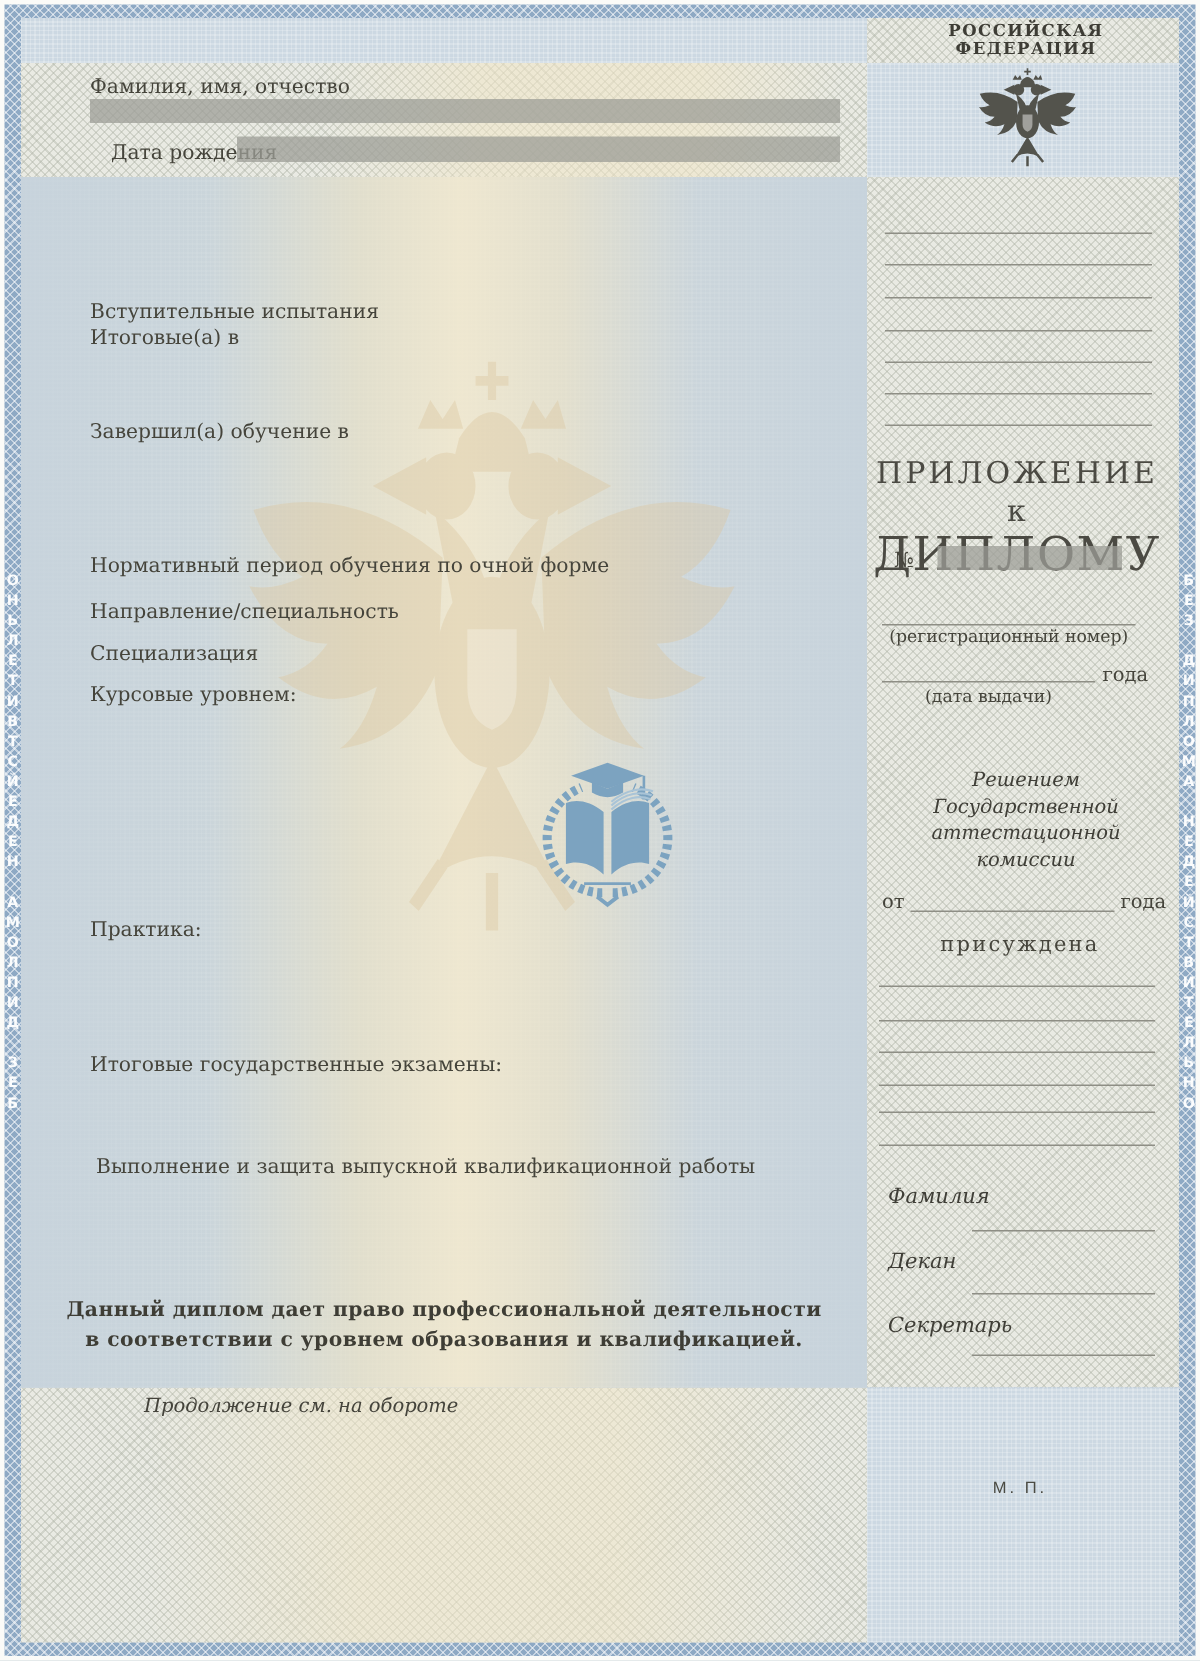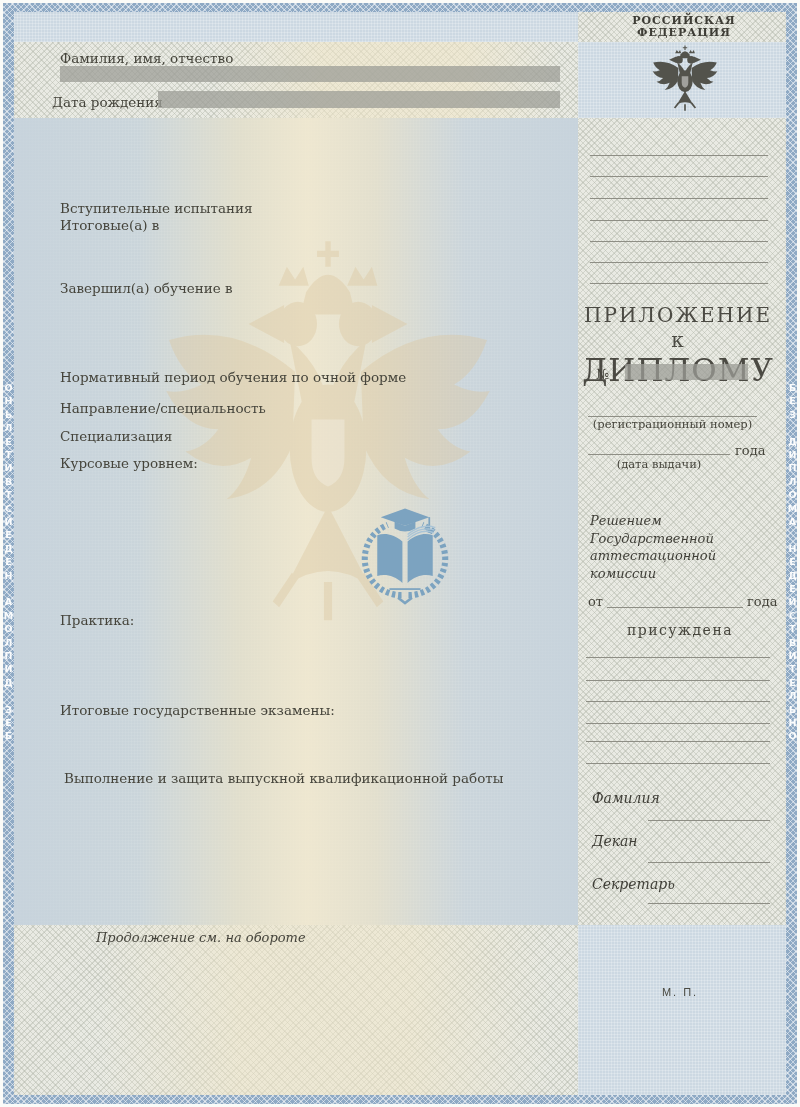--- a/index.html
+++ b/index.html
@@ -64,21 +64,21 @@
 
   
   .rline{position:absolute;height:1px;background:#8e8e85;}
   .title-wrap{position:absolute;left:578px;top:303px;width:200px;text-align:center;color:#4b4a43;}
   .title-1{font-size:20px;letter-spacing:2px;}
   .title-2{margin-top:1px;}
   .title-2 .small-k{font-size:20px;letter-spacing:1px;}
   .title-2 .big{font-size:31px;letter-spacing:1px;}
   .num-label{position:absolute;left:596px;top:366px;font-size:14px;}
   .caption{position:absolute;text-align:center;font-size:11.5px;color:#45443b;}
-  .commission{position:absolute;left:590px;top:512px;width:188px;
+  .commission{position:absolute;left:590px;top:512px;width:188px;text-align:center;
     font-size:13px;line-height:17.5px;font-style:italic;color:#3f3e37;}
   .awarded{position:absolute;left:590px;top:622px;width:180px;text-align:center;
     font-size:14px;letter-spacing:1.5px;}
   .sig-label{position:absolute;left:592px;font-size:14px;font-style:italic;color:#3f3e37;}
   .seal{position:absolute;left:590px;top:986px;width:180px;text-align:center;
     font-size:11px;letter-spacing:2px;font-family:Liberation Sans, sans-serif;color:#4a4a42;}
 
   
   .rights{position:absolute;left:14px;top:863px;width:564px;text-align:center;
     font-size:13.5px;font-weight:bold;line-height:20px;letter-spacing:.3px;color:#3e3d35;}
@@ -154,34 +154,38 @@
   <div class="country">
     <div>РОССИЙСКАЯ</div>
     <div>ФЕДЕРАЦИЯ</div>
   </div>
   <svg class="emblem" viewBox="0 0 124 124">
       <use href="#eagle"></use>
     </svg>
 
   <div class="lbl" style="left:60px;top:50px;">Фамилия, имя, отчество</div>
   <div class="bar" style="left:60px;top:66px;width:500px;height:16px;"></div>
-  <div class="lbl" style="left:52px;top:94px;text-align:right;">Дата рождения</div>
+  <div class="lbl" style="left:74px;top:94px;text-align:right;">Дата рождения</div>
   <div class="bar" style="left:158px;top:91px;width:402px;height:17px;"></div>
 
   <div class="lbl" style="left:60px;top:200px;">Вступительные испытания</div>
   <div class="lbl" style="left:60px;top:217px;">Итоговые(а) в</div>
   <div class="lbl" style="left:60px;top:280px;">Завершил(а) обучение в</div>
   <div class="lbl" style="left:60px;top:369px;">Нормативный период обучения по очной форме</div>
   <div class="lbl" style="left:60px;top:400px;">Направление/специальность</div>
   <div class="lbl" style="left:60px;top:428px;">Специализация</div>
   <div class="lbl" style="left:60px;top:455px;">Курсовые уровнем:</div>
   <div class="lbl" style="left:60px;top:612px;">Практика:</div>
   <div class="lbl" style="left:60px;top:702px;">Итоговые государственные экзамены:</div>
   <div class="lbl" style="left:64px;top:770px;">Выполнение и защита выпускной квалификационной работы</div>
 
+  <div class="rights">
+    <div>Данный диплом дает право профессиональной деятельности</div>
+    <div>в соответствии с уровнем образования и квалификацией.</div>
+  </div>
   <div class="continuation">Продолжение см. на обороте</div>
 
   <div class="rline" style="left:590px;top:155px;width:178px;"></div>
   <div class="rline" style="left:590px;top:176px;width:178px;"></div>
   <div class="rline" style="left:590px;top:198px;width:178px;"></div>
   <div class="rline" style="left:590px;top:220px;width:178px;"></div>
   <div class="rline" style="left:590px;top:241px;width:178px;"></div>
   <div class="rline" style="left:590px;top:262px;width:178px;"></div>
   <div class="rline" style="left:590px;top:283px;width:178px;"></div>
 

